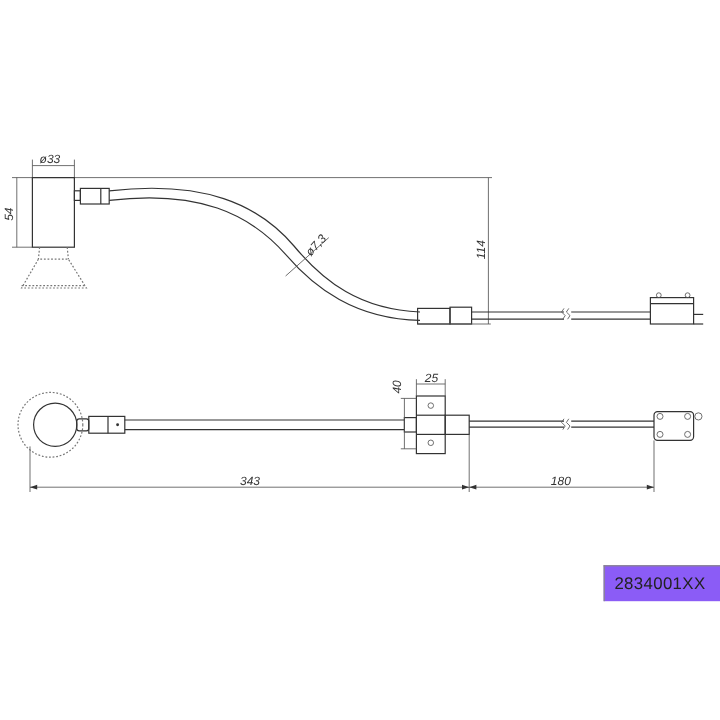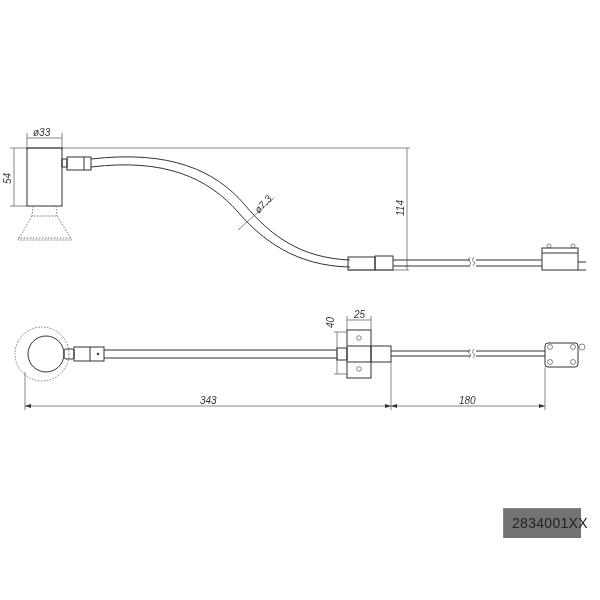--- a/index.html
+++ b/index.html
@@ -2,21 +2,21 @@
 <html><head>
 <meta charset="utf-8">
 <style>
   html, body { margin: 0; padding: 0; background: #ffffff; }
   body { width: 600px; height: 600px; position: relative; overflow: hidden; font-family: "Liberation Sans", sans-serif; }
   #drawing { position: absolute; left: 0; top: 0; width: 600px; height: 600px; }
   .ln { stroke: #333; stroke-width: 1; fill: none; }
   .thin { stroke: #555; stroke-width: 0.7; fill: none; }
   .dash { stroke: #777; stroke-width: 1; fill: none; stroke-dasharray: 1.5 1.5; }
   .dim-text { font-family: "Liberation Sans", sans-serif; font-size: 10px; font-style: italic; fill: #333; }
-  .part-box { position: absolute; left: 503px; top: 508px; width: 78px; height: 30px; border-left: 1px solid #888; border-top: 1px solid #888; box-sizing: border-box; background: #737373; }
+  .part-box { position: absolute; left: 503px; top: 471px; width: 97px; height: 30px; border-left: 1px solid #888; border-top: 1px solid #888; box-sizing: border-box; background: #8b5cf6; }
   .part-text { position: absolute; left: 8px; top: 6px; font-size: 14px; color: #222; font-family: "Liberation Sans", sans-serif; letter-spacing: 0.3px; }
 </style>
 </head>
 <body>
 
 <svg id="drawing" viewBox="0 0 600 600" xmlns="http://www.w3.org/2000/svg">
 
   <g>
 
     <g>

